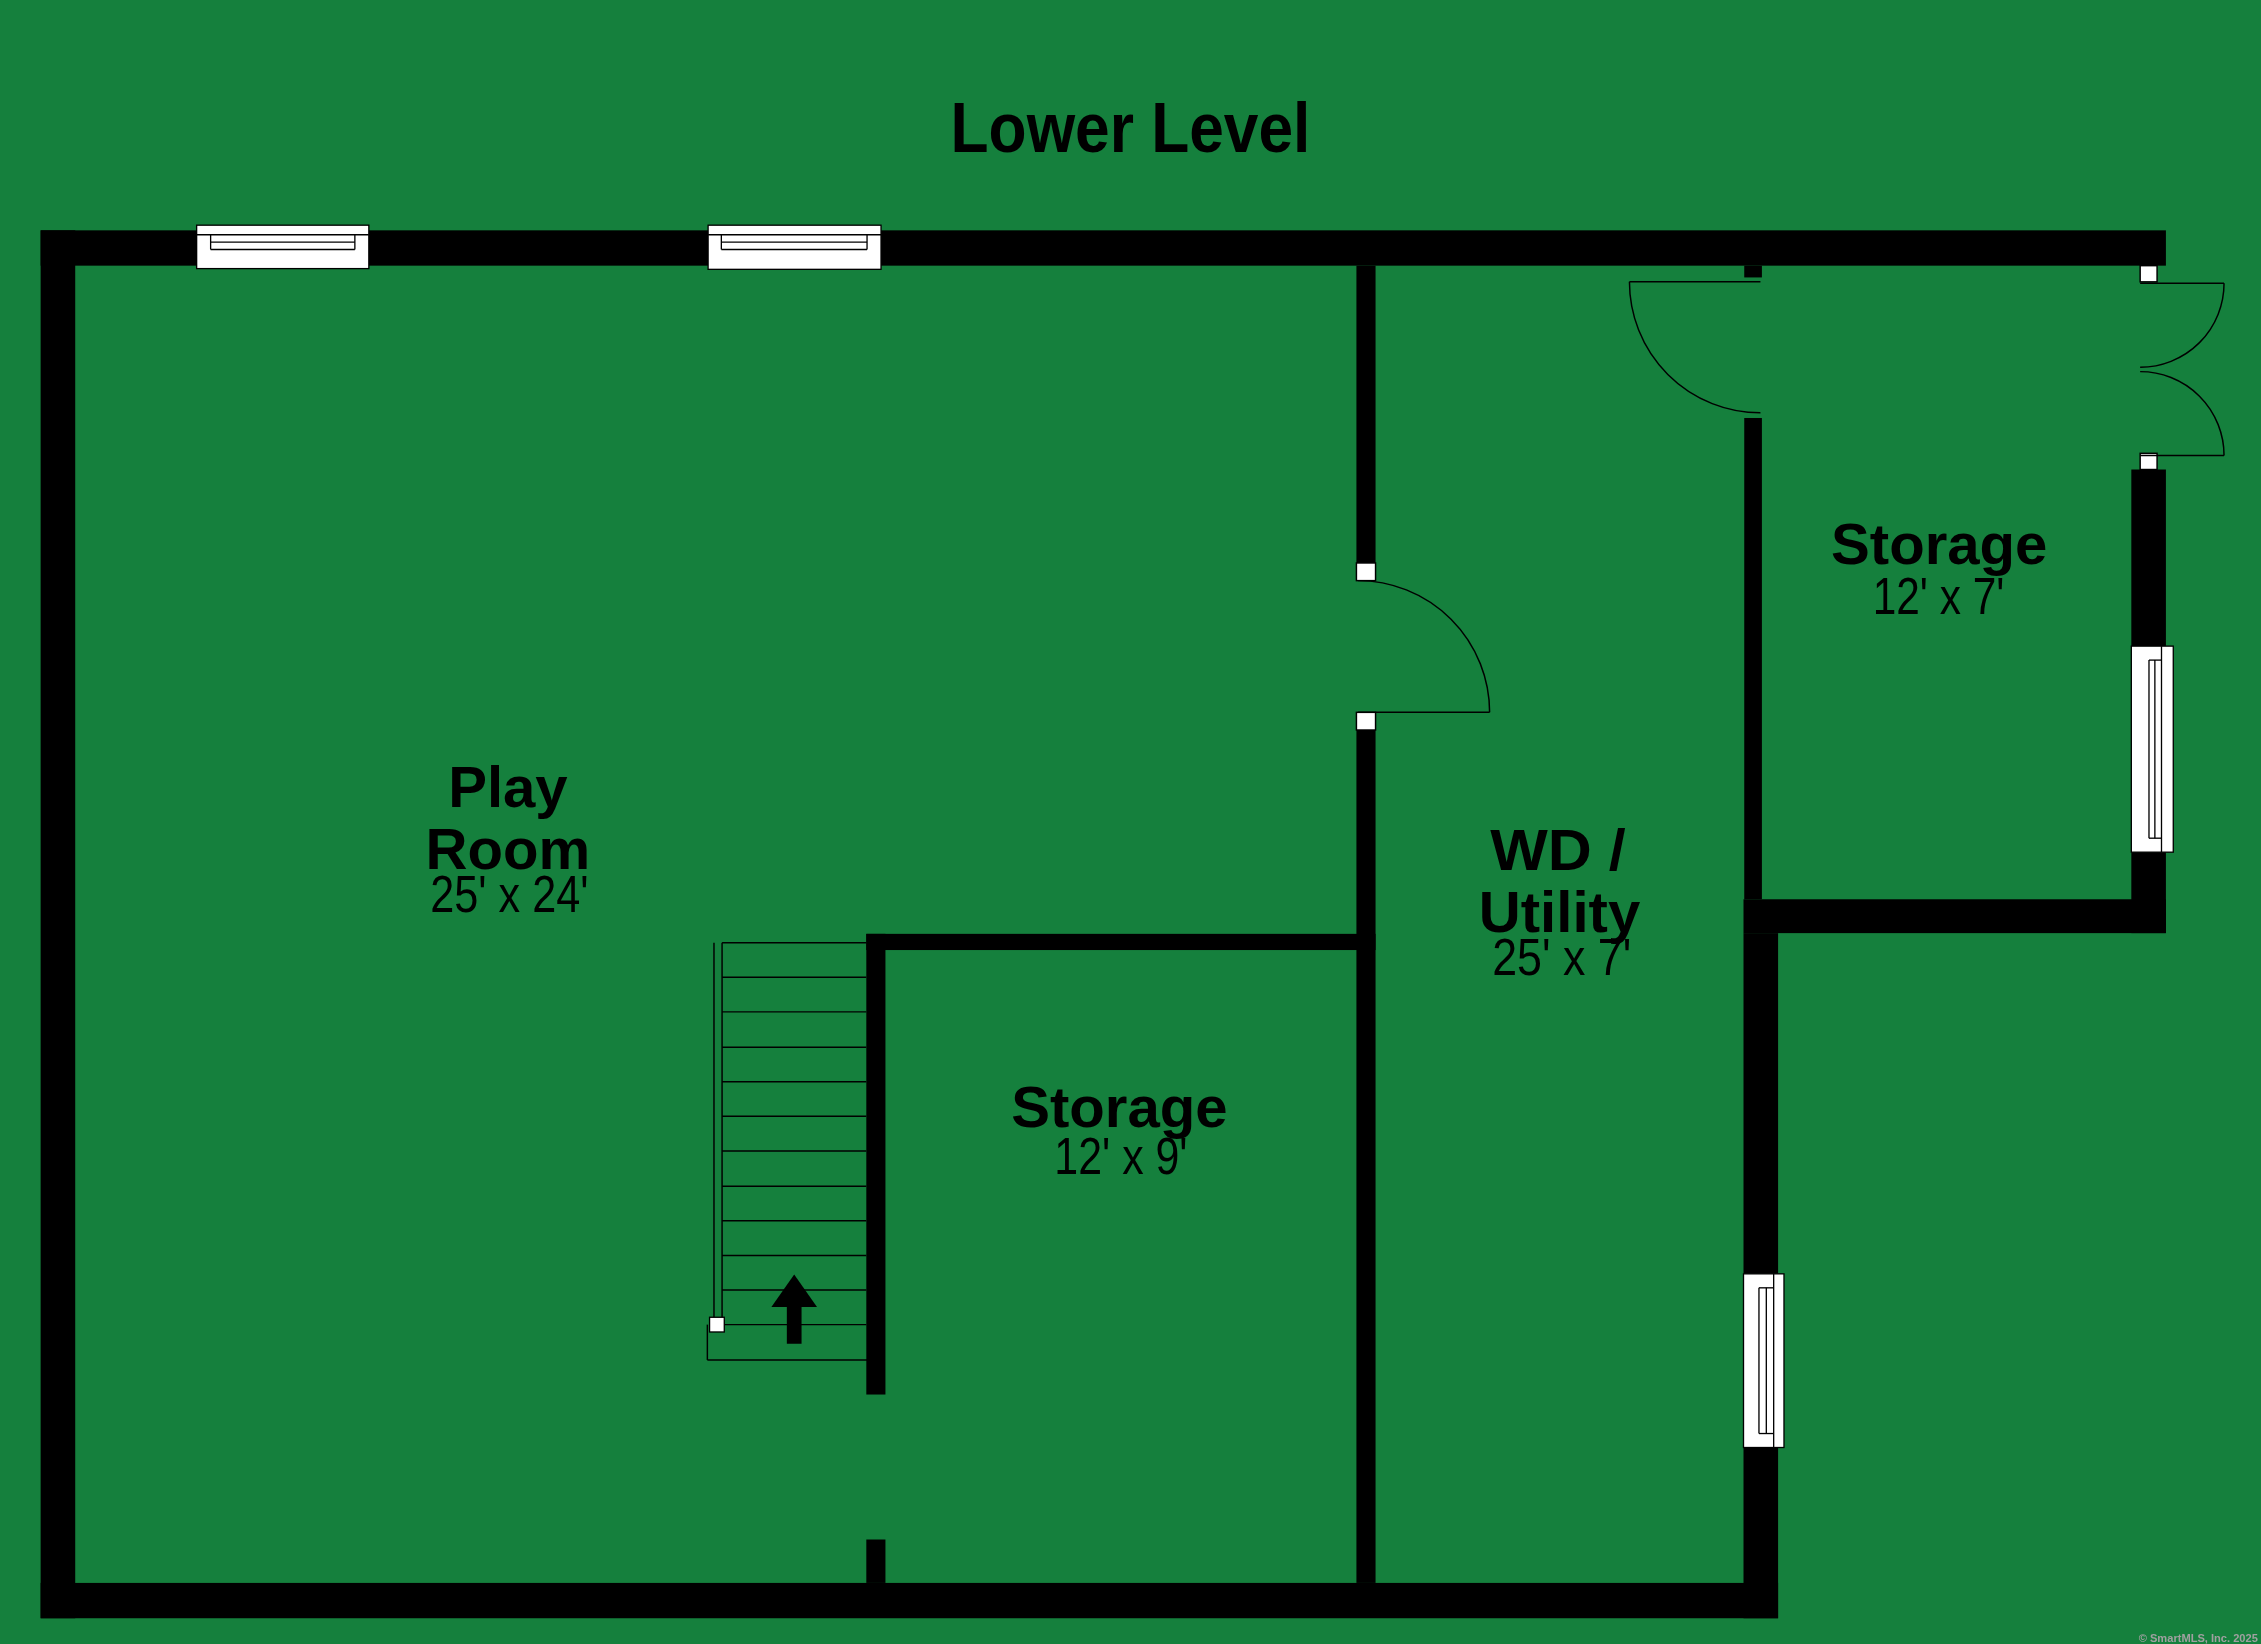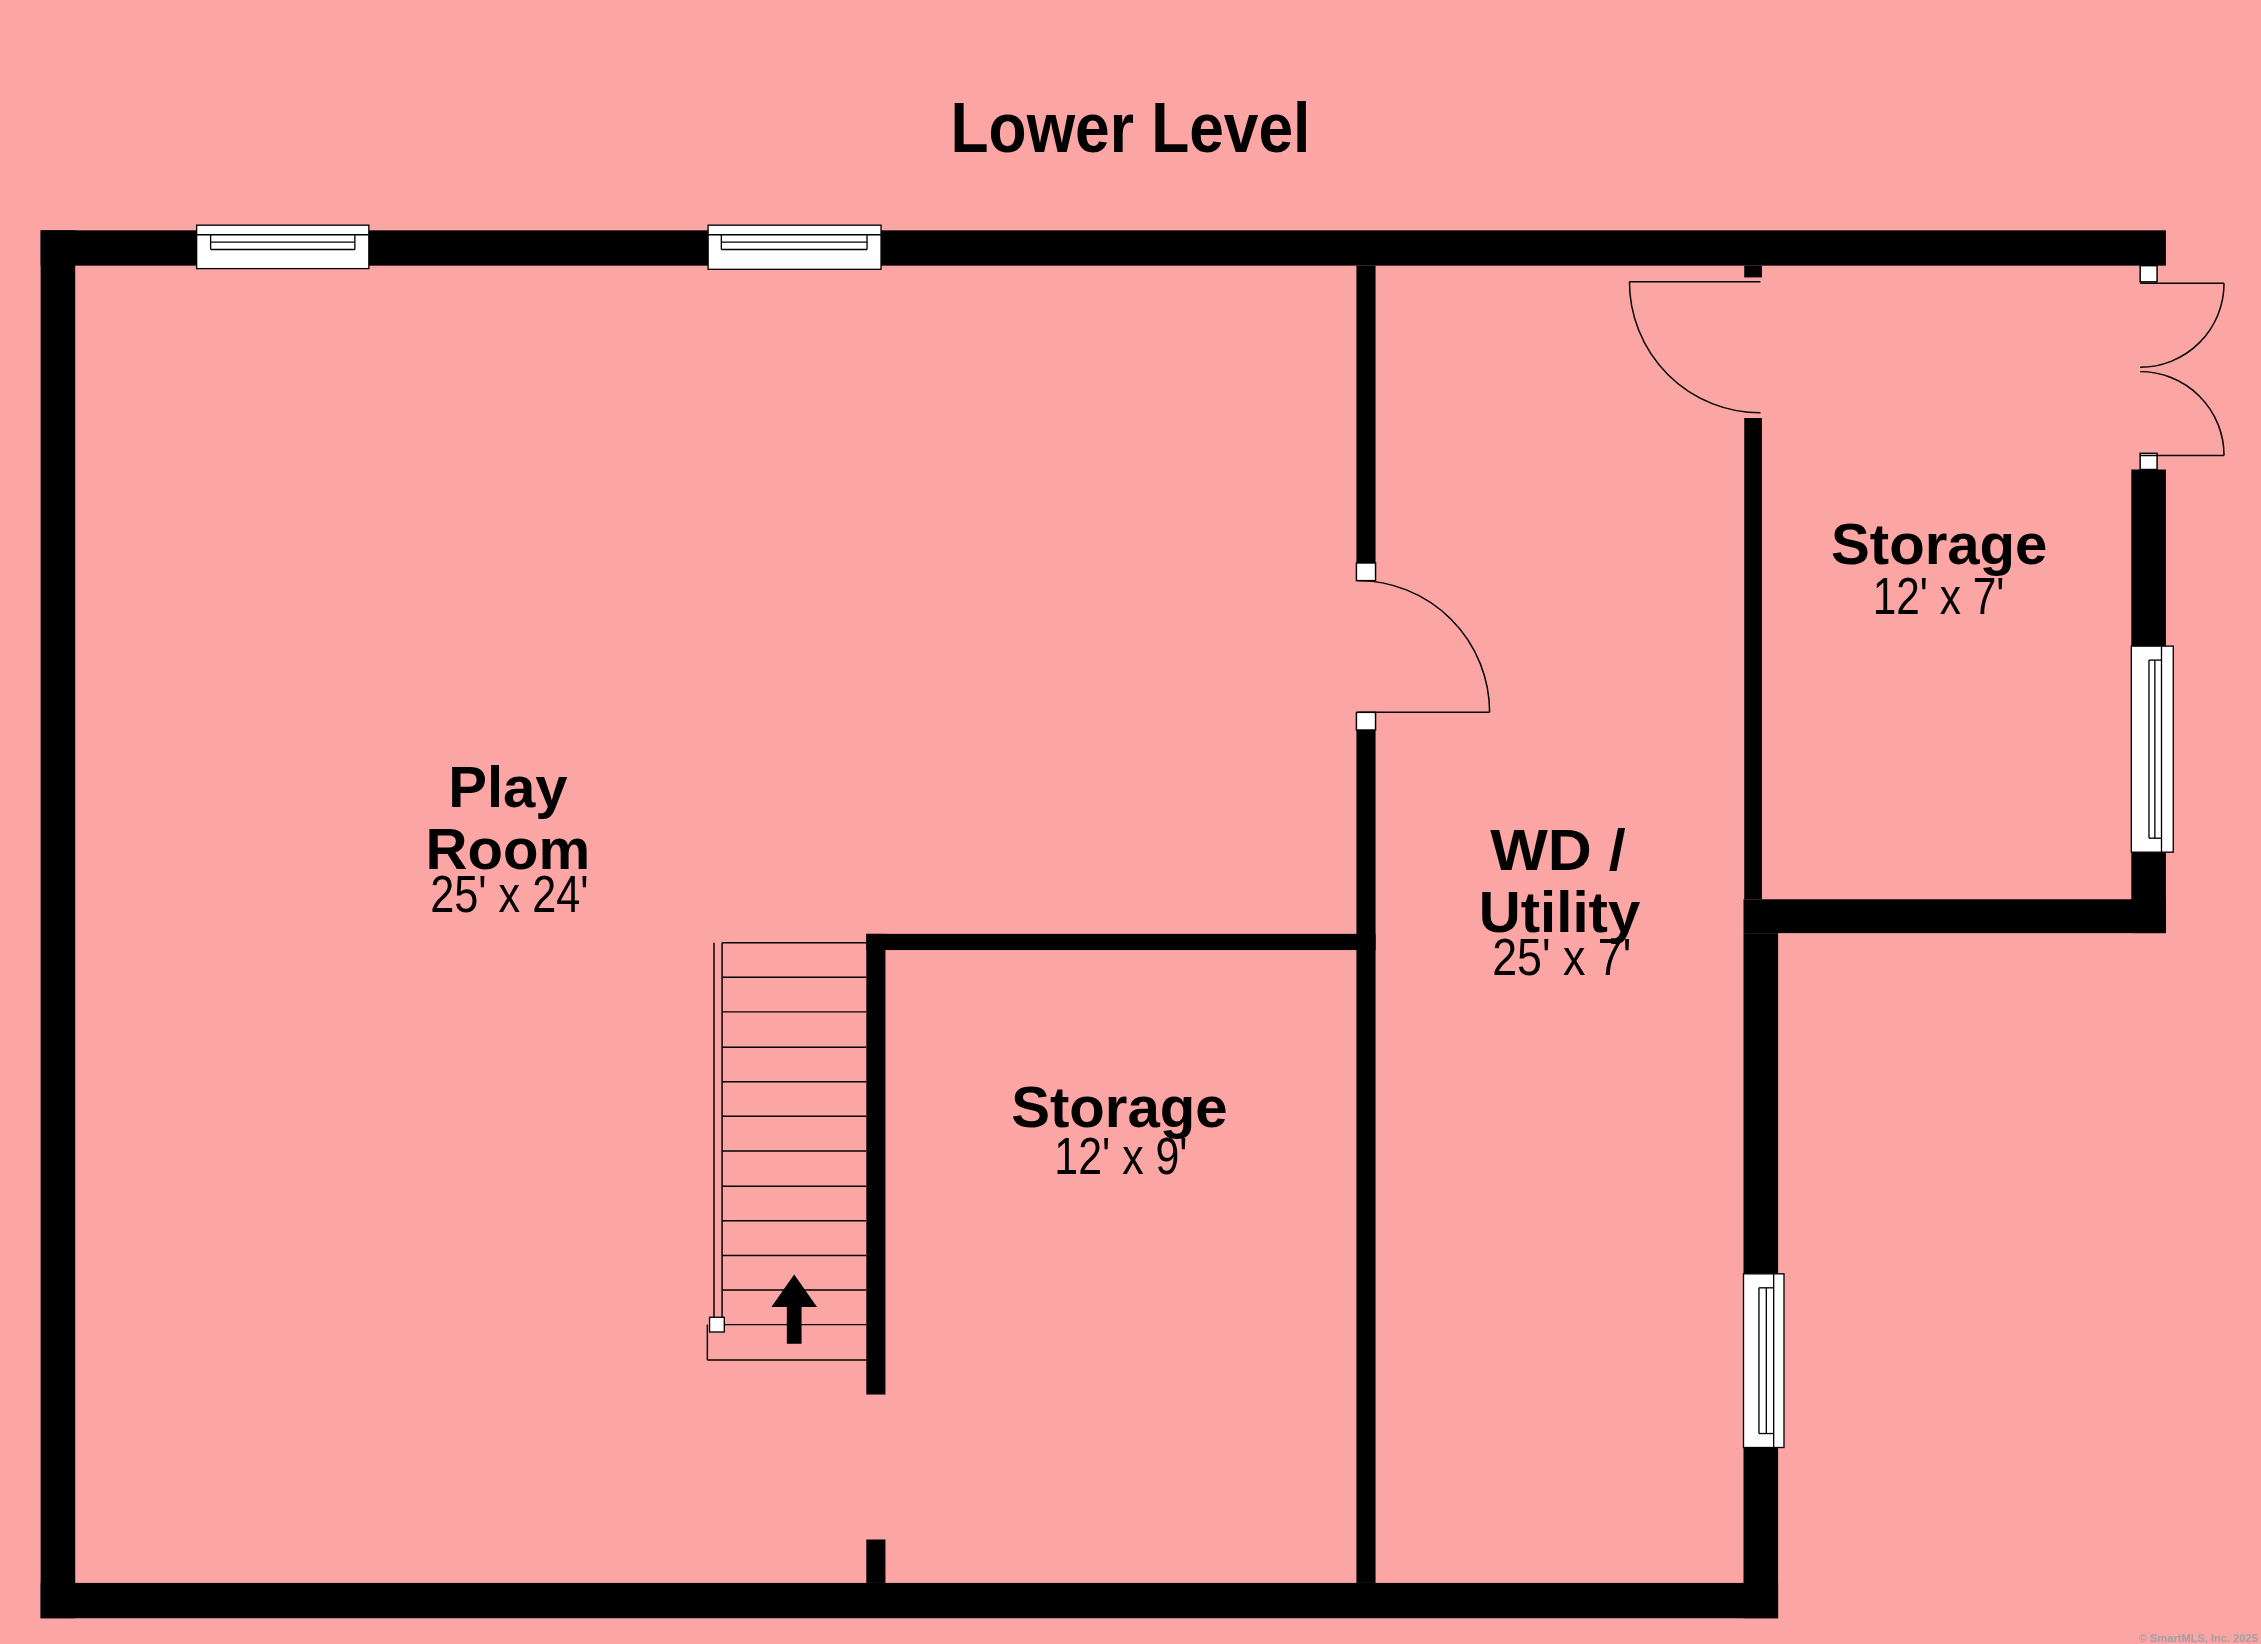--- a/index.html
+++ b/index.html
@@ -1,16 +1,16 @@
 <!DOCTYPE html>
 <html style="font-size:11.8px"><head>
 <meta charset="utf-8">
 <style>
 html,body{margin:0;padding:0;background:#ffffff;}
-#plan{position:relative;width:2261px;height:1644px;background:#fca5a5;overflow:hidden;}
+#plan{position:relative;width:2261px;height:1644px;background:#15803d;overflow:hidden;}
 svg{position:absolute;left:0;top:0;display:block;}
 text{font-family:"Liberation Sans",sans-serif;fill:#000000;}
 </style>
 </head>
 <body>
 <div id="plan">
 <svg width="2261" height="1644" viewBox="0 0 3072 2234">
 
 <text x="1536" y="207" font-size="96" font-weight="bold" text-anchor="middle" textLength="489" lengthAdjust="spacingAndGlyphs">Lower Level</text>
 

